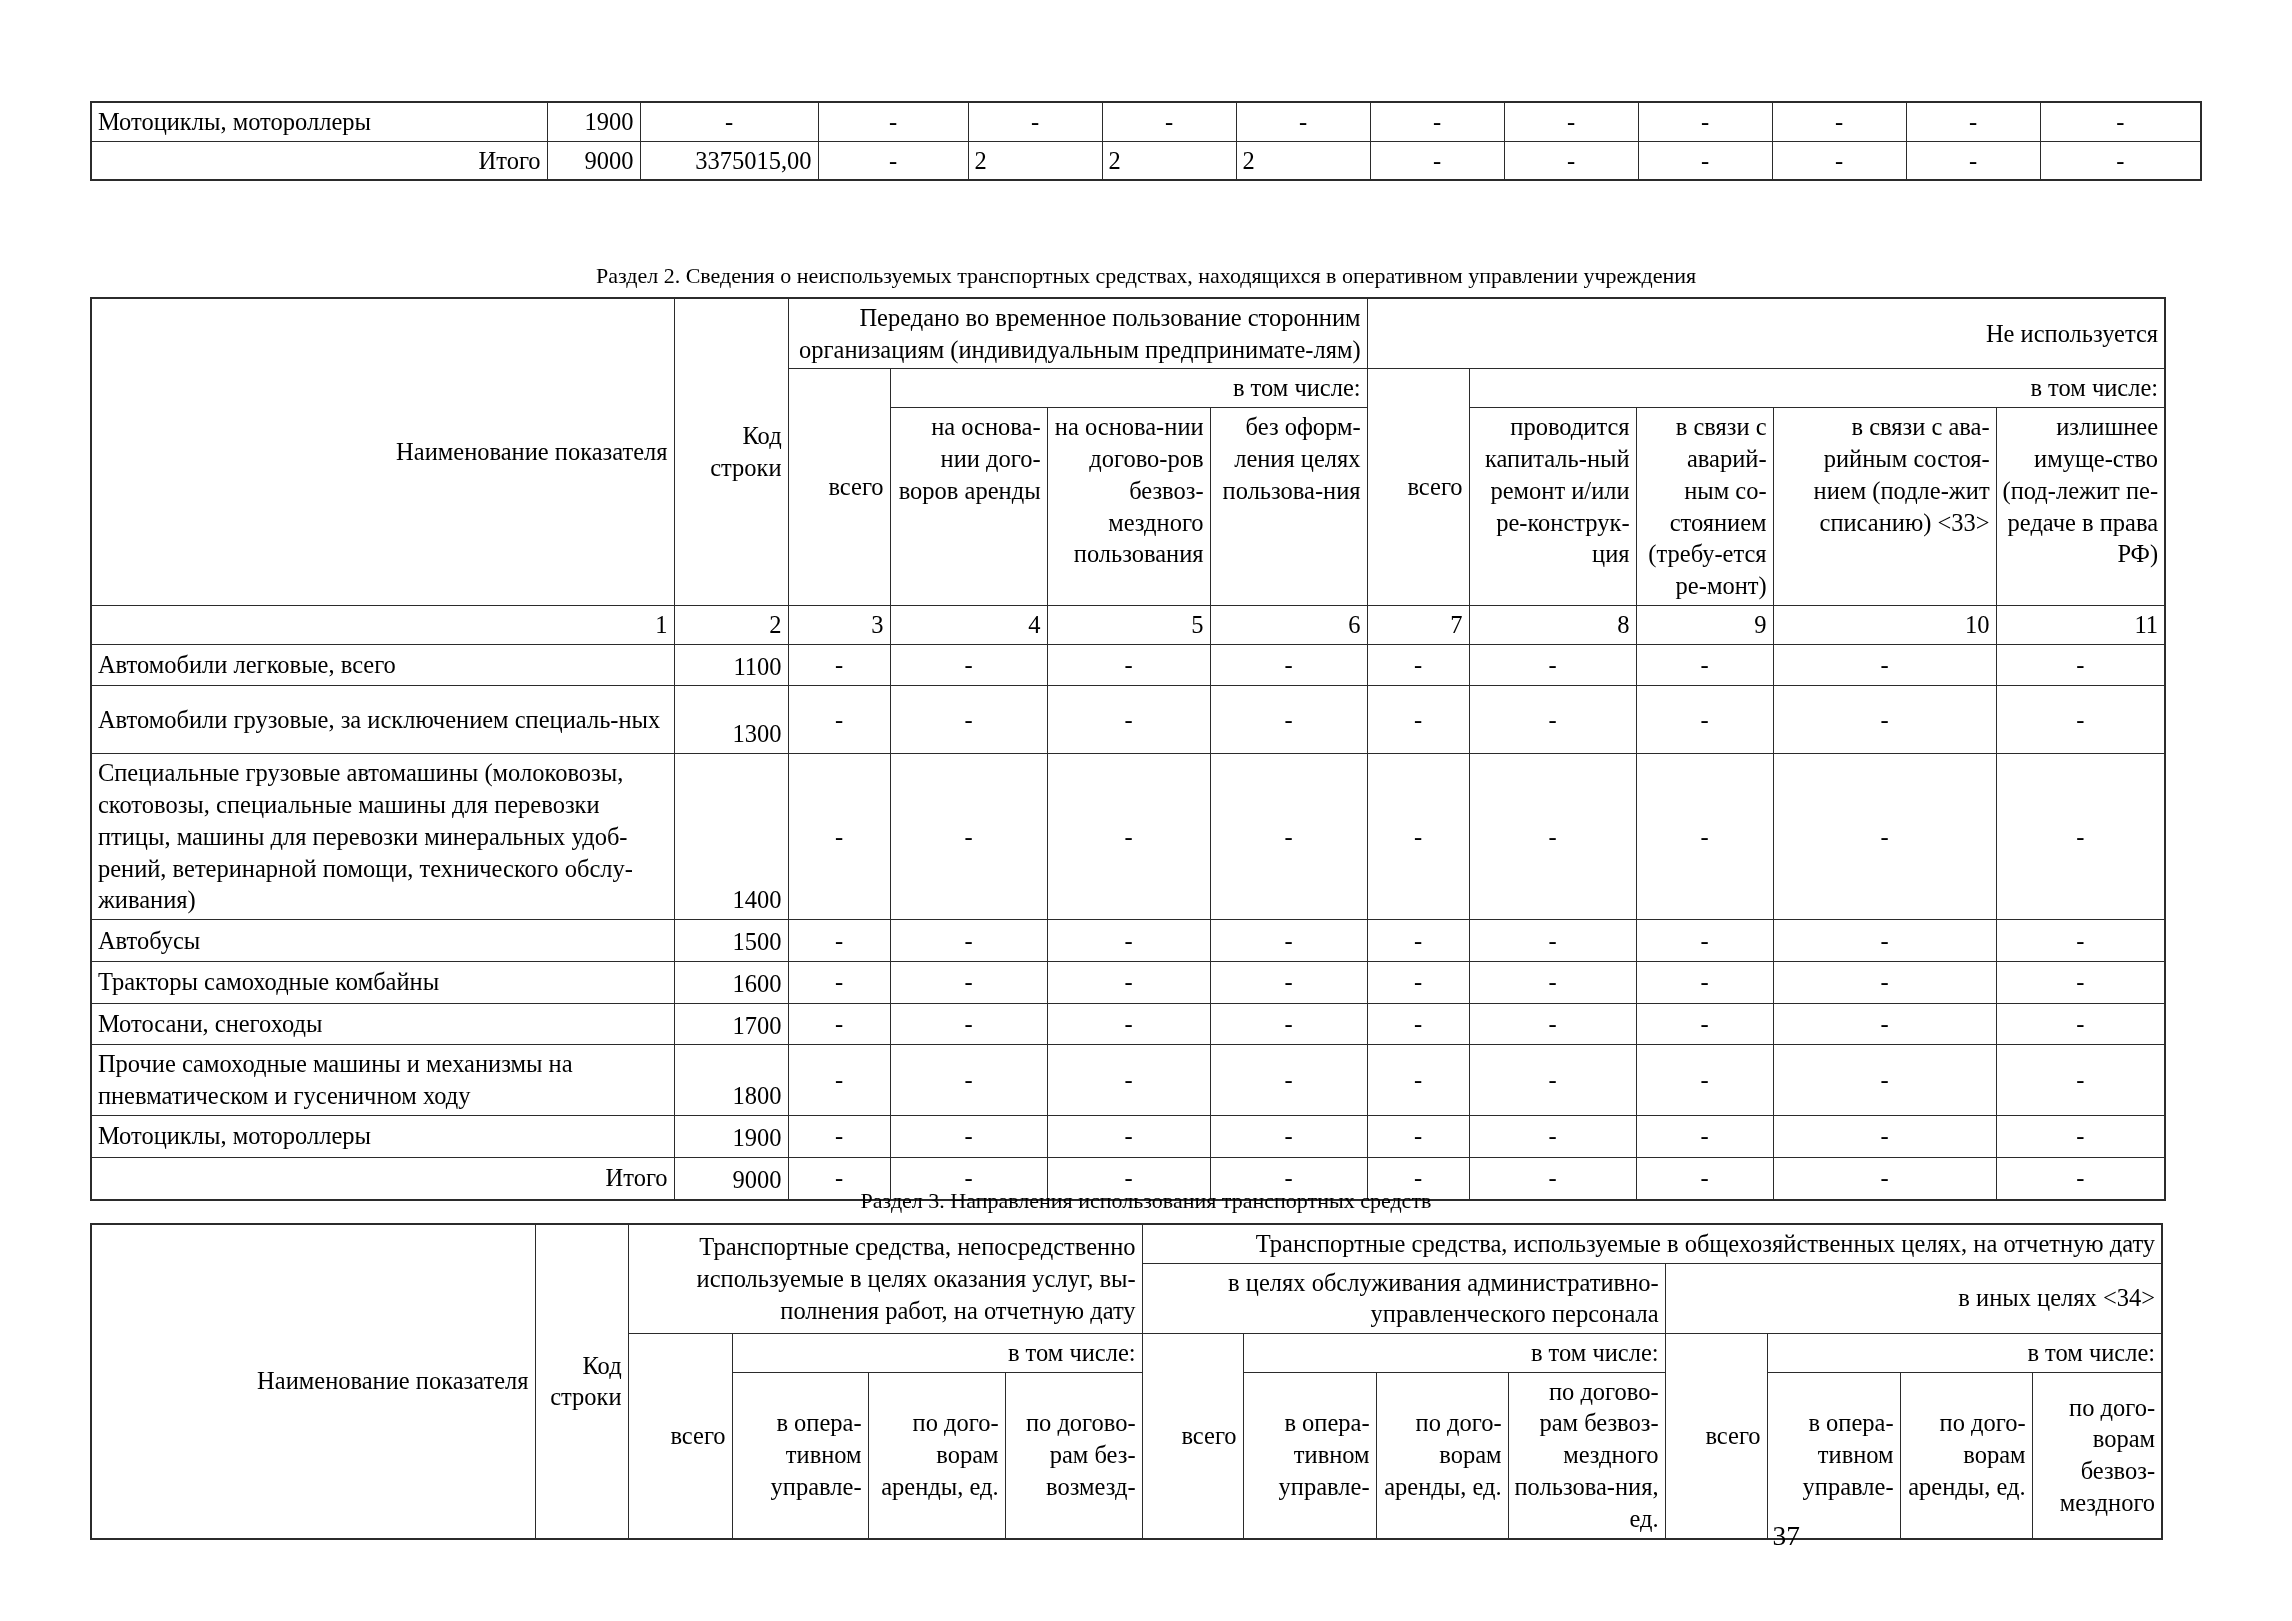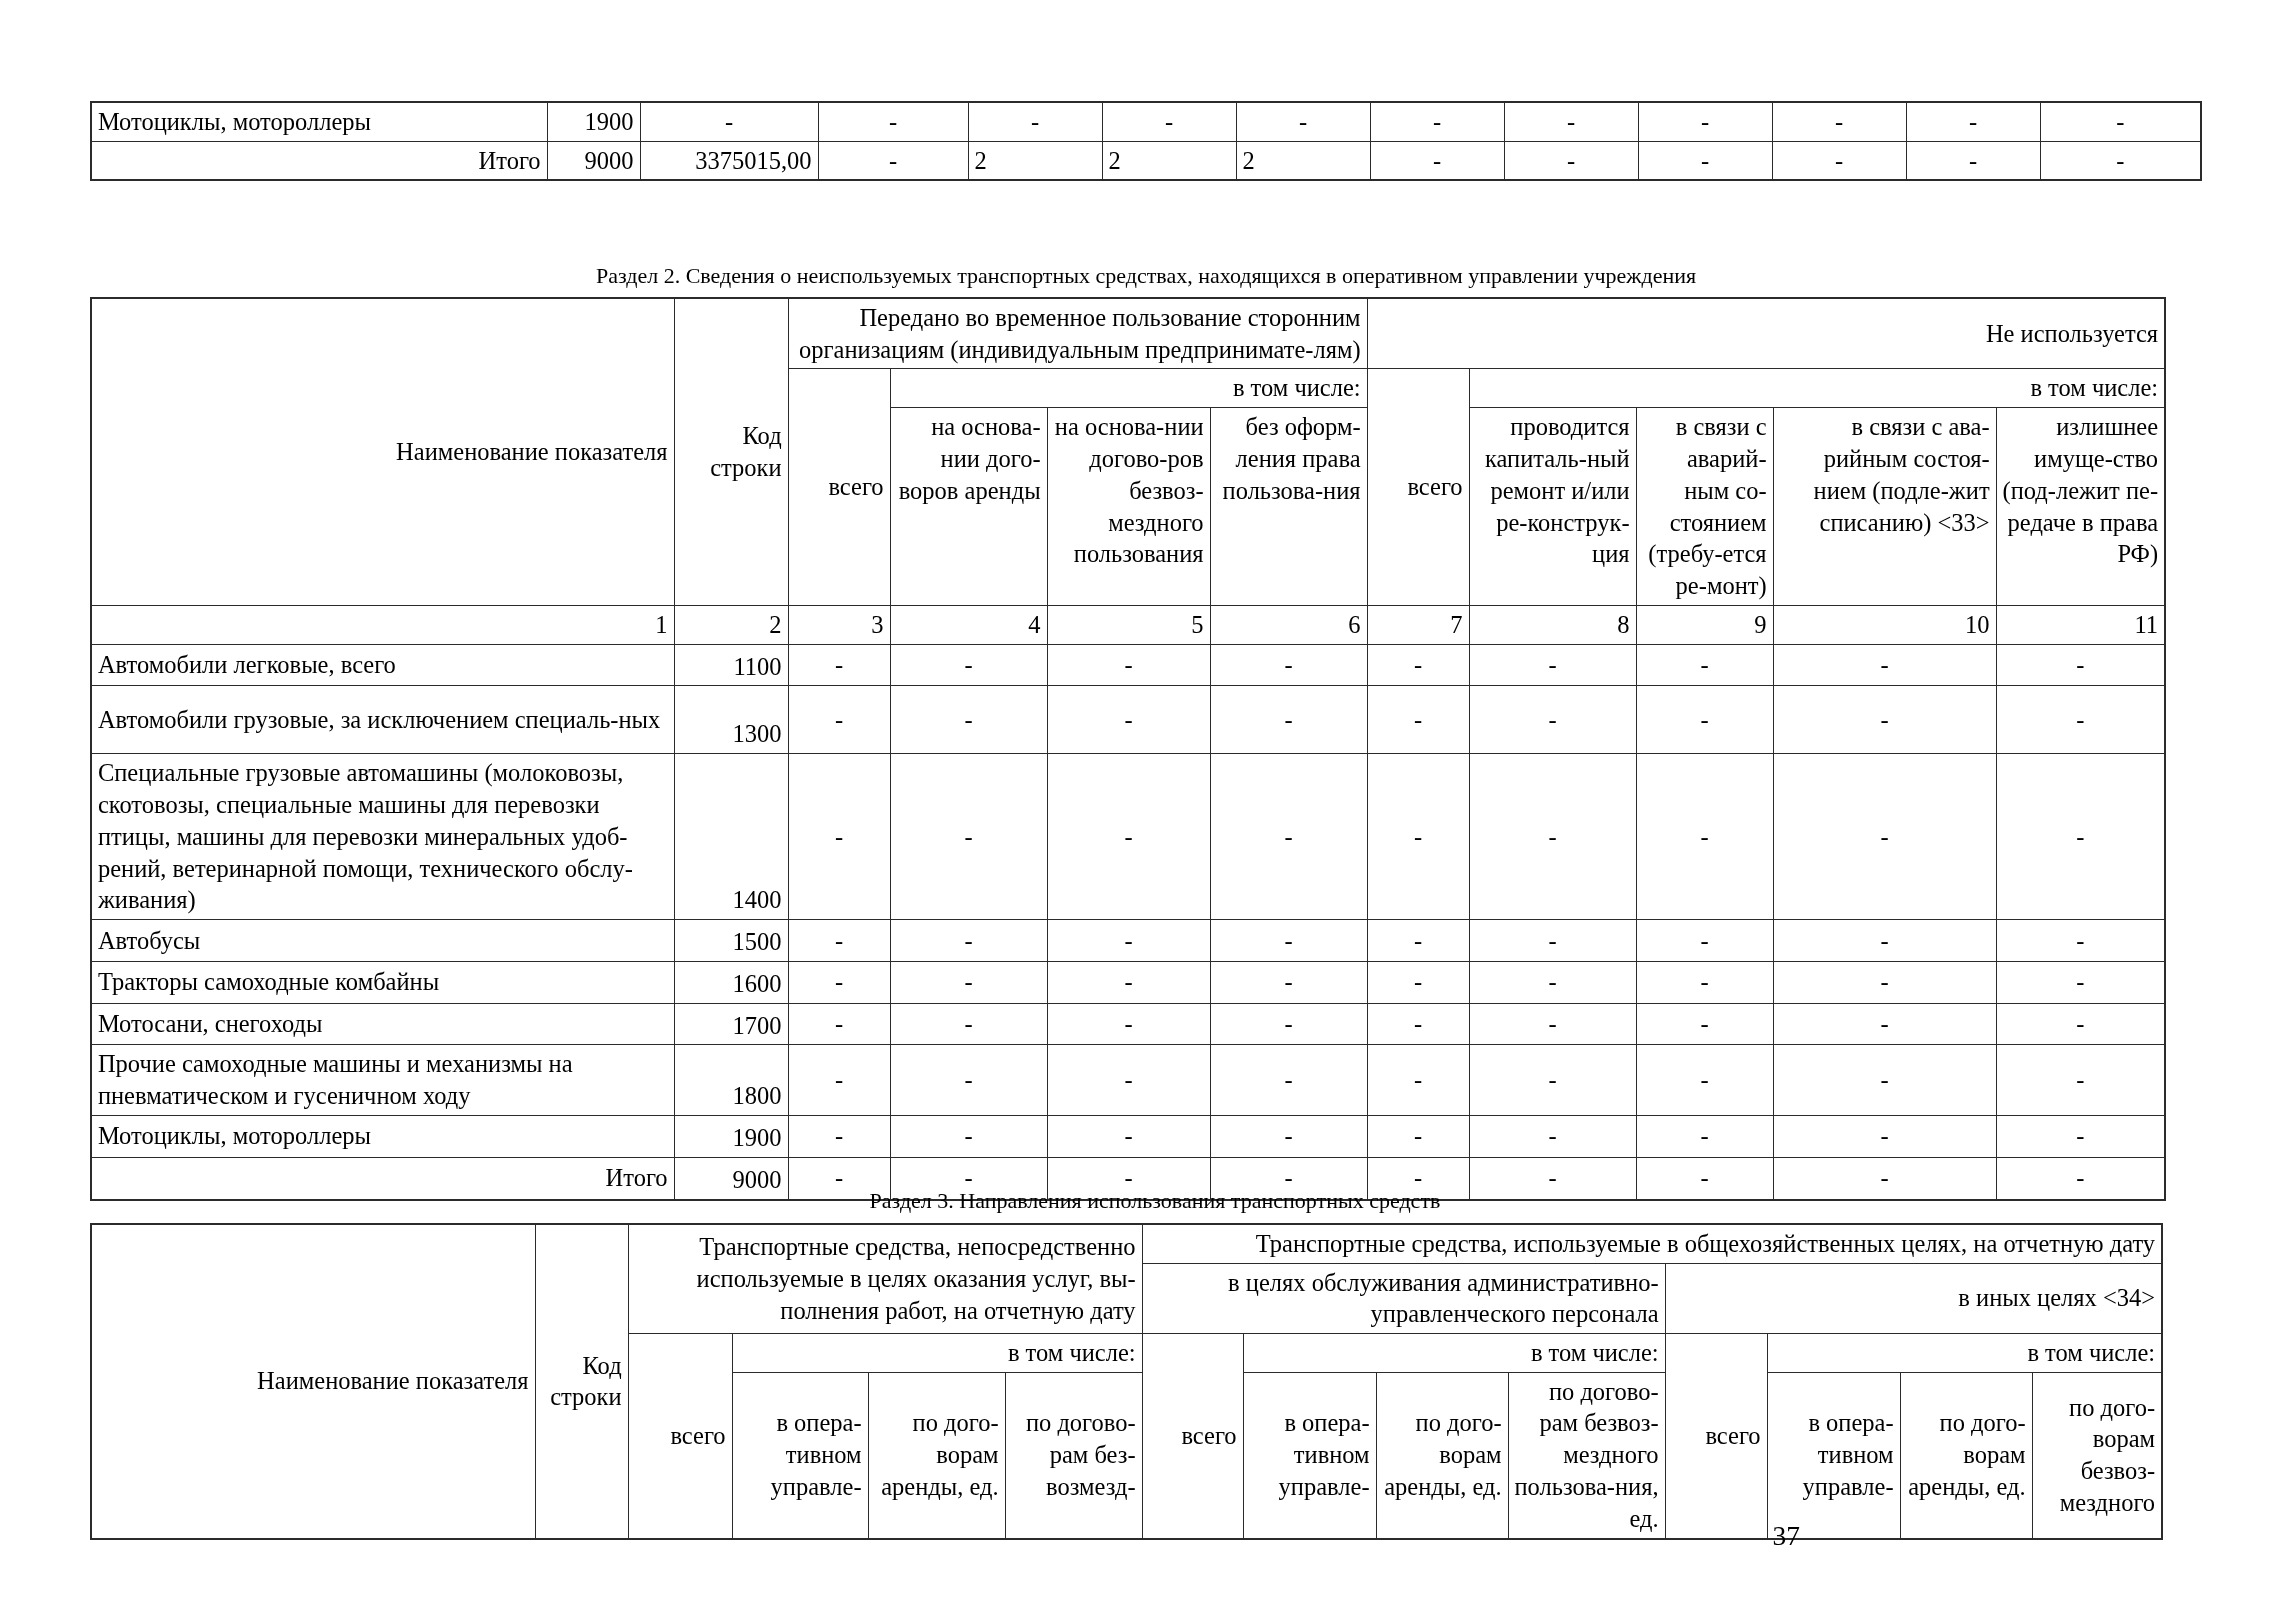--- a/index.html
+++ b/index.html
@@ -55,21 +55,21 @@
     text-align: center;
     line-height: 1.2;
     margin: 0;
     padding: 0;
   }
 
   
   #table1-wrap { position: absolute; left: 90px; top: 101px; width: 2112px; }
   #sect2-title-wrap { position: absolute; left: 90px; top: 263px; width: 2112px; }
   #table2-wrap { position: absolute; left: 90px; top: 297px; width: 2112px; }
-  #sect3-title-wrap { position: absolute; left: 99px; top: 1188px; width: 2112px; }
+  #sect3-title-wrap { position: absolute; left: 90px; top: 1188px; width: 2112px; }
   #table3-wrap { position: absolute; left: 90px; top: 1223px; width: 2112px; }
 
   .page-number {
     position: absolute;
     right: 90px;
     top: 1521px;
     font-size: 27.4px;
     text-align: right;
   }
 
@@ -162,21 +162,21 @@
         </tr>
         <tr>
           <td rowspan="2" class="c mid">всего</td>
           <td colspan="3" class="c mid">в том числе:</td>
           <td rowspan="2" class="c mid">всего</td>
           <td colspan="4" class="c mid">в том числе:</td>
         </tr>
         <tr>
           <td class="c" style="height:181px">на основа-нии дого-воров аренды</td>
           <td class="c">на основа-нии догово-ров безвоз-мездного пользования</td>
-          <td class="c">без оформ-ления права пользова-ния</td>
+          <td class="c">без оформ-ления целях пользова-ния</td>
           <td class="c">проводится капиталь-ный ремонт и/или ре-конструк-ция</td>
           <td class="c">в связи с аварий-ным со-стоянием (требу-ется ре-монт)</td>
           <td class="c">в связи с ава-рийным состоя-нием (подле-жит списанию) &lt;33&gt;</td>
           <td class="c">излишнее имуще-ство (под-лежит пе-редаче в права РФ)</td>
         </tr>
         <tr>
           <td class="c mid">1</td>
           <td class="c mid">2</td>
           <td class="c mid">3</td>
           <td class="c mid">4</td>

